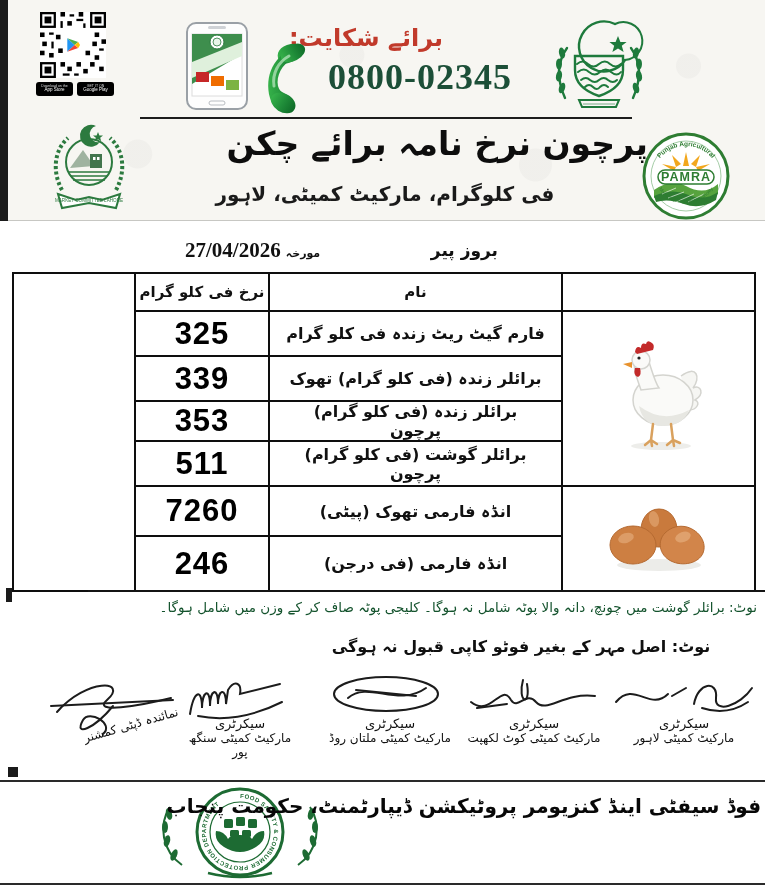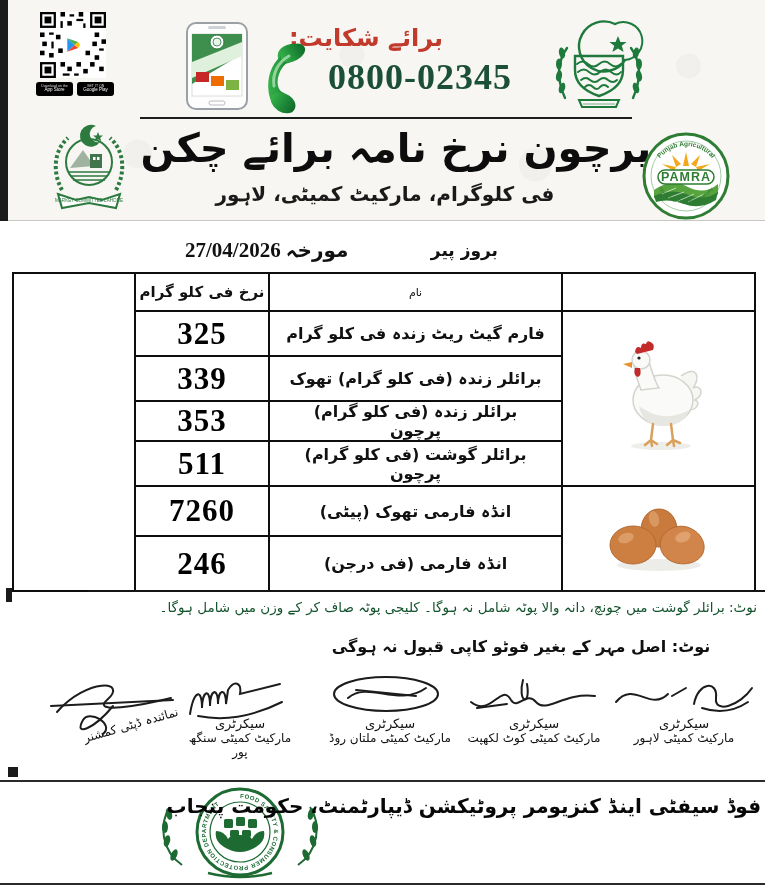--- a/index.html
+++ b/index.html
@@ -38,45 +38,45 @@
   .badge {
     flex:1; height:14px; background:#000; border-radius:3px; color:#fff;
     font-size:4.5px; line-height:1.1; display:flex; flex-direction:column;
     align-items:center; justify-content:center;
     font-family:"Liberation Sans",sans-serif;
   }
   .badge .b-top { font-size:3.5px; color:#ddd; }
 
   .title-rule { left:140px; top:117px; width:492px; height:2px; background:#1d1d1d; }
   .main-title {
-    left:136px; top:124px; width:520px; text-align:center; direction:rtl;
-    font-size:40px; font-weight:bold; color:#0d0d0d; line-height:1.2;
+    left:128px; top:124px; width:520px; direction:rtl;
+    font-size:33px; font-weight:bold; color:#0d0d0d; line-height:1.2;
   }
   .sub-title {
     left:170px; top:182px; width:430px; text-align:center; direction:rtl;
     font-size:20px; font-weight:bold; color:#1a1a1a;
   }
 
   
   .day-label { left:408px; top:240px; width:90px; direction:rtl; font-size:17px; font-weight:bold; }
   .date-wrap { left:185px; top:238px; width:215px; direction:rtl; text-align:left; }
-  .date-word { font-size:20px; font-weight:bold; }
+  .date-word { font-size:11px; font-weight:bold; }
   .date-num  { font-family:"Liberation Serif","DejaVu Serif",serif; font-size:21px; font-weight:bold; letter-spacing:.5px; }
 
   
   table.rates {
     position:absolute; left:12px; top:272px; width:742px;
     border-collapse:collapse; table-layout:fixed; direction:rtl;
   }
   table.rates td { border:2px solid #0e0e0e; text-align:center; vertical-align:middle; overflow:hidden; }
-  td.h-name { font-size:11px; font-weight:normal; }
+  td.h-name { font-size:15px; font-weight:bold; }
   td.h-rate { font-size:15px; font-weight:bold;border-radius:18px; }
   td.c-name { font-size:16px; font-weight:bold; padding:0 16px; }
   td.c-rate {
-    font-family:Liberation Serif, serif;
+    font-family:Liberation Sans, sans-serif;
     font-size:31px; font-weight:bold; letter-spacing:1px; color:#000;
   }
   td.c-img { background:#fff; }
 
   
   .rule-591 { left:88px; top:590px; width:677px; height:2px; background:#141414; }
   .note1 {
     left:0; top:599px; width:757px; direction:rtl; text-align:right;
     font-size:13.5px; color:#14532d;
   }

